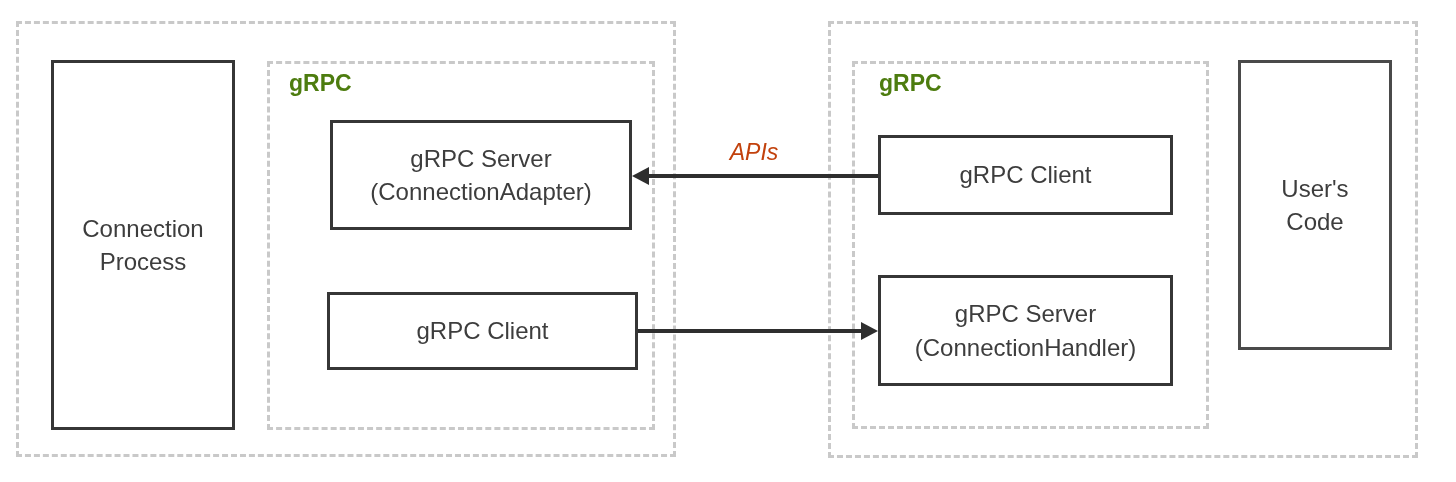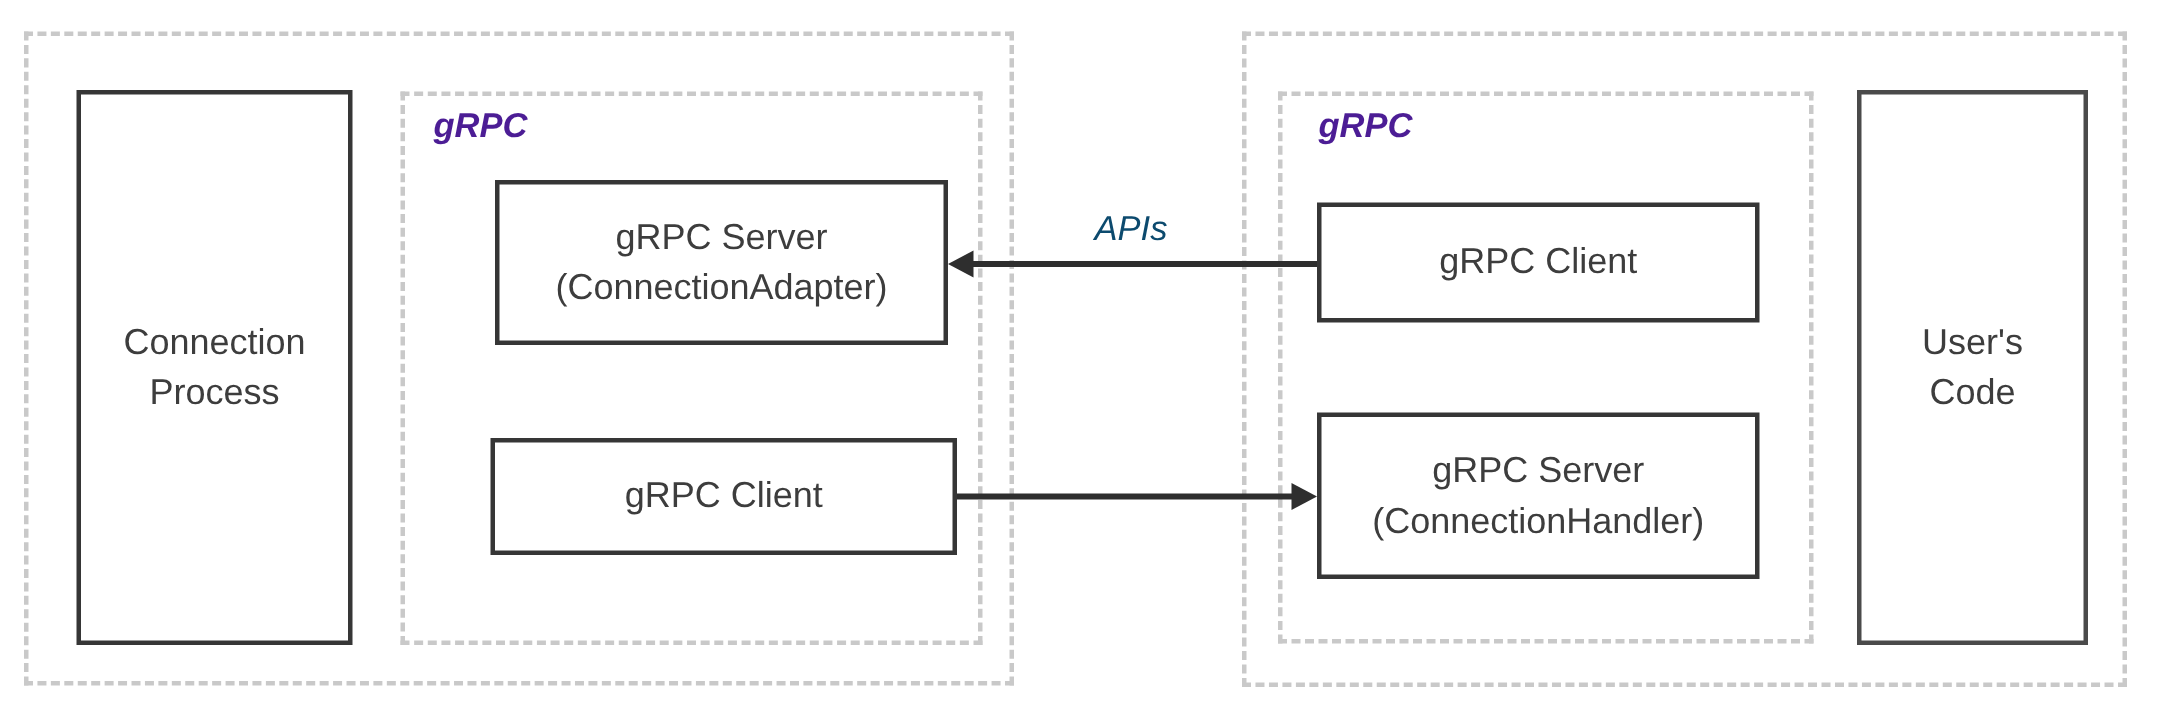--- a/index.html
+++ b/index.html
@@ -30,30 +30,29 @@
     align-items: center;
     justify-content: center;
     text-align: center;
     color: #3d3d3d;
     font-size: 24px;
     line-height: 1.38;
     white-space: pre-line;
   }
   .grpc-label {
     position: absolute;
-    font-style: italic;
     font-weight: 700;
     font-size: 23px;
-    color: #4c1d95;
+    color: #4d7c0f;
   }
   .arrow-label {
     position: absolute;
     font-style: italic;
     font-size: 23px;
-    color: #0c4a6e;
+    color: #c2410c;
     text-align: center;
   }
   .arrow-shaft {
     position: absolute;
     height: 4px;
     background: #2e2e2e;
   }
   .arrowhead {
     position: absolute;
     width: 0;
@@ -101,21 +100,21 @@
 
   <div class="solid-box" style="left:878px; top:135px; width:295px; height:80px;">
     <span>gRPC Client</span>
   </div>
 
   <div class="solid-box" style="left:878px; top:275px; width:295px; height:111px;">
     <span>gRPC Server
 (ConnectionHandler)</span>
   </div>
 
-  <div class="solid-box" style="left:1238px; top:60px; width:154px; height:370px; border-color:#4a4a4a;">
+  <div class="solid-box" style="left:1238px; top:60px; width:154px; height:290px; border-color:#4a4a4a;">
     <span>User's
 Code</span>
   </div>
 
   <div class="arrow-label" style="left:688px; top:139px; width:132px;">APIs</div>
   <div class="arrow-shaft" style="left:646px; top:174px; width:232px;"></div>
   <div class="arrowhead point-left" style="left:632px; top:167px;"></div>
 
   <div class="arrow-shaft" style="left:638px; top:329px; width:226px;"></div>
   <div class="arrowhead point-right" style="left:861px; top:322px;"></div>

